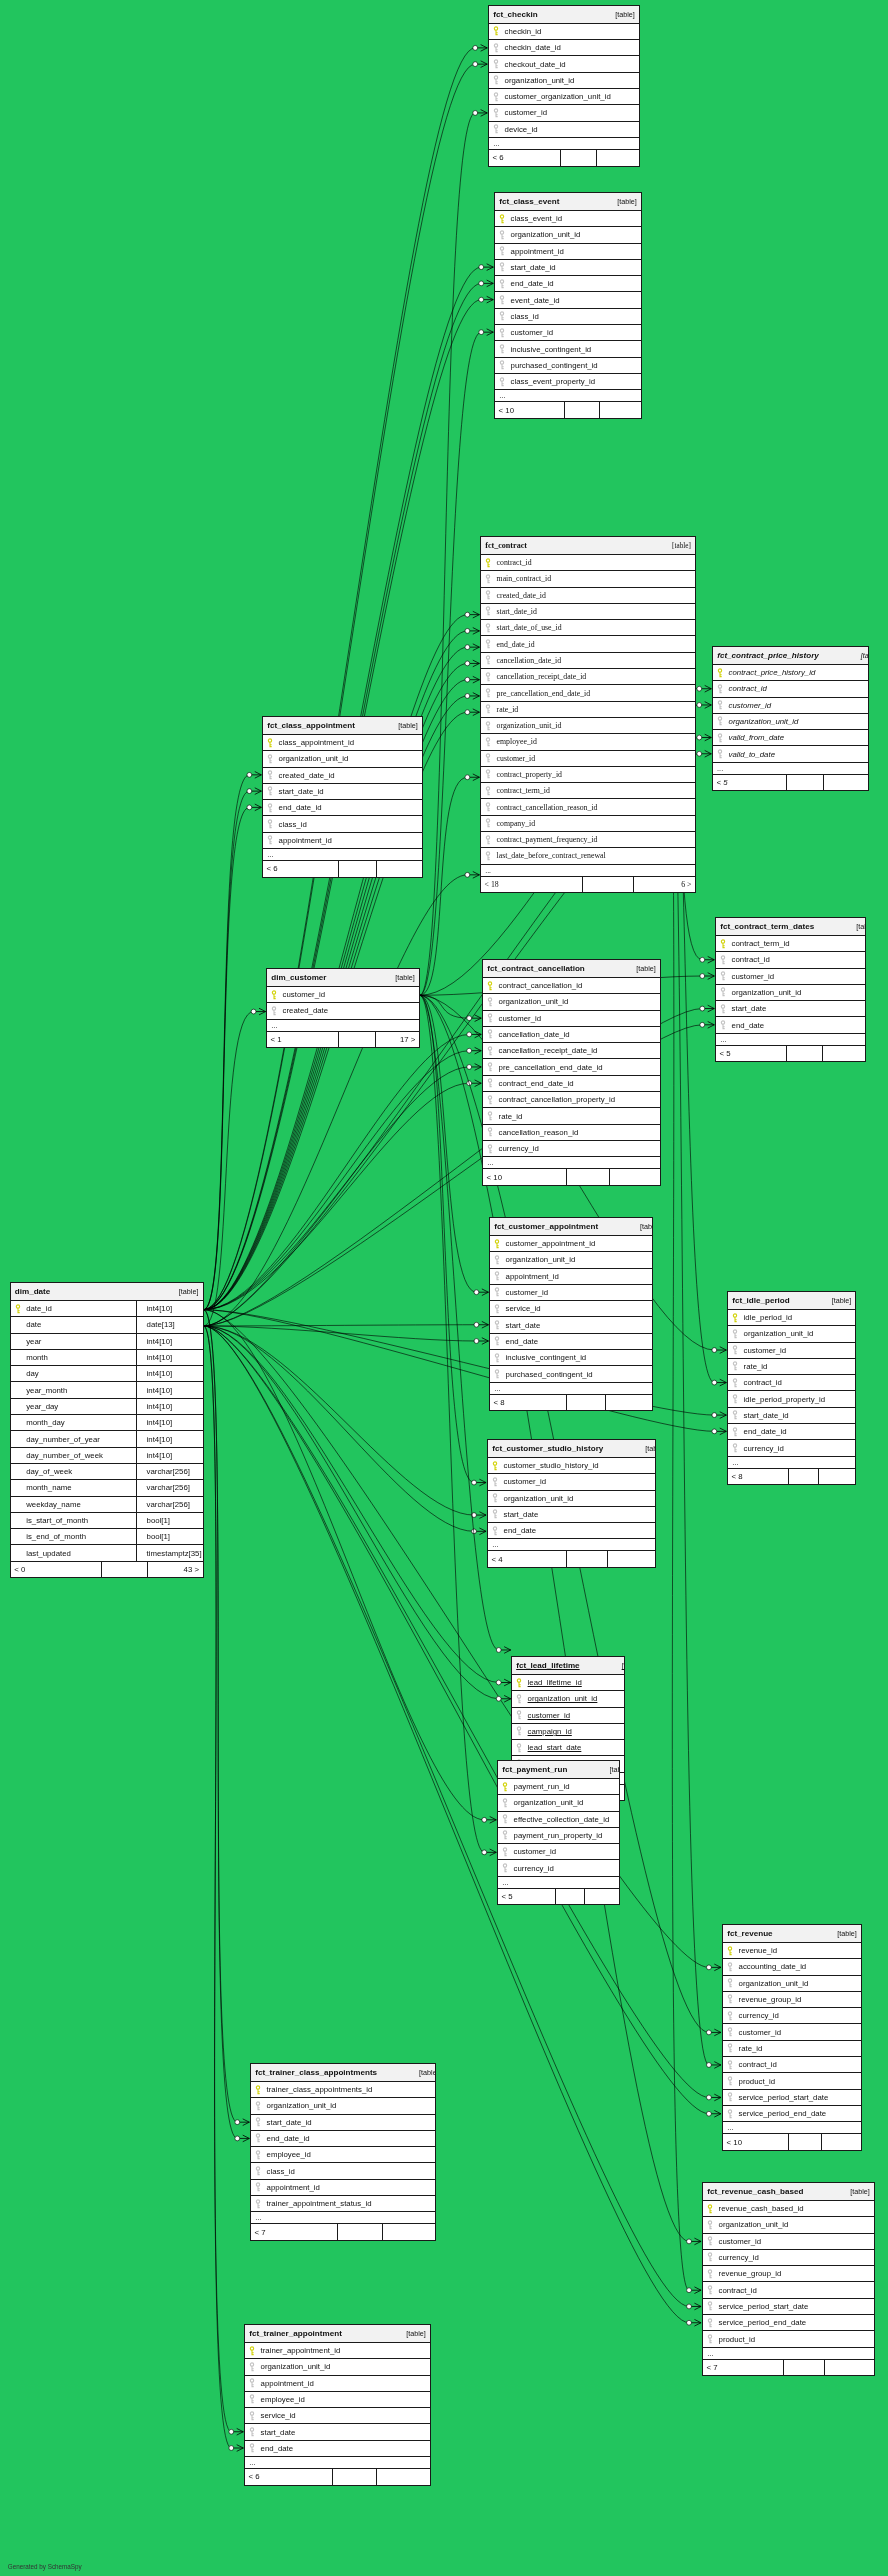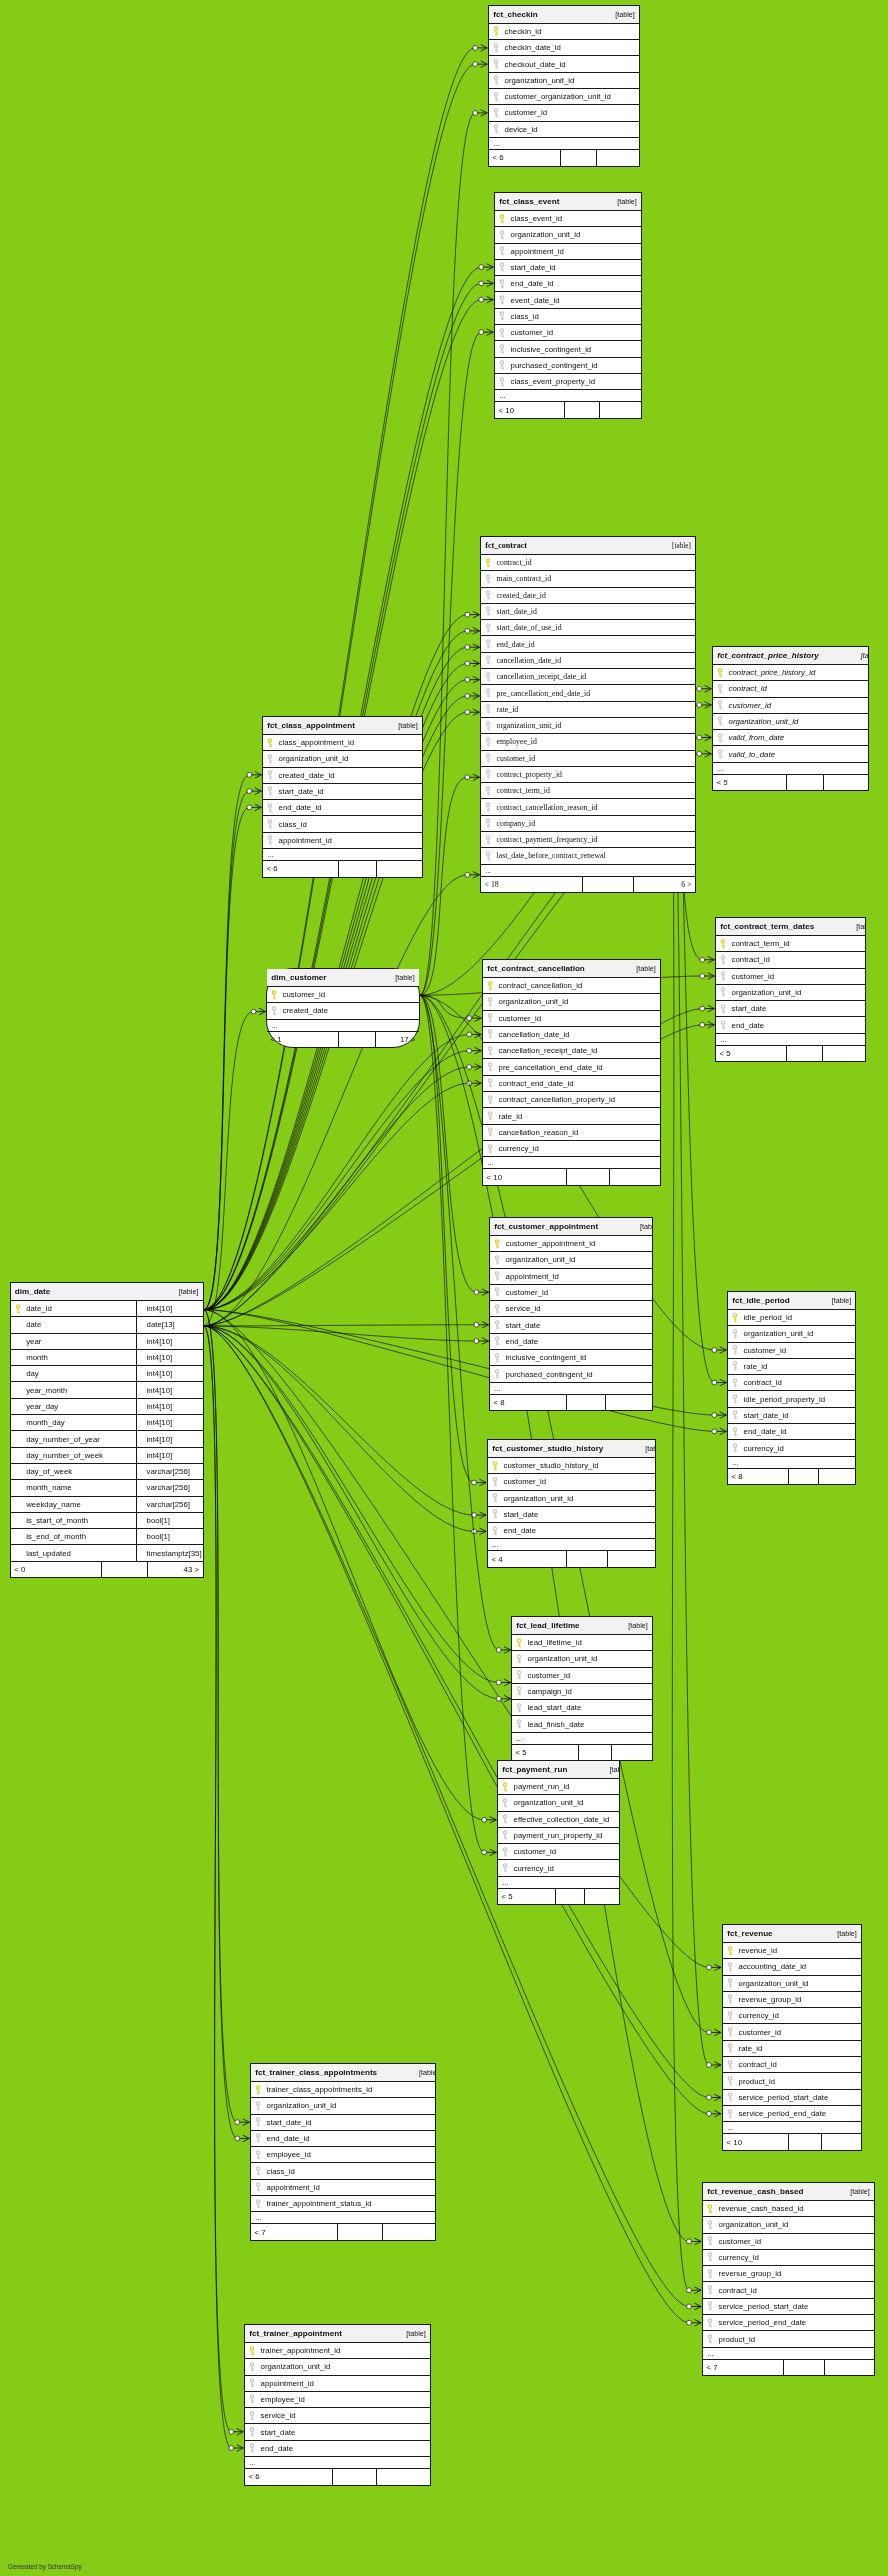--- a/index.html
+++ b/index.html
@@ -2,21 +2,21 @@
 <html style="font-size:9.6px"><head>
 <meta charset="utf-8">
 <style>
   * { box-sizing: border-box; margin: 0; padding: 0; }
   html, body { background: #ffffff; }
   #diagram {
     position: relative;
     width: 889px;
     height: 2576px;
     font-family: "Liberation Sans", sans-serif;
-    background: #84cc16;
+    background: #22c55e;
     overflow: hidden;
   }
   #rel-svg { position: absolute; left: 0; top: 0; z-index: 0; }
   .table-box {
     position: absolute;
     background: #ffffff;
     border: 0.6px solid #1a1a1a;
     z-index: 1;
     font-size: 7.8px;
     color: #111;
@@ -776,21 +776,21 @@
         </span>
         <span class="col-name">appointment_id</span>
       </div>
       <div class="t-ell">...</div>
       <div class="t-foot">
         <span class="fc fc-l">&lt; 6</span>
         <span class="fc fc-m"></span>
         <span class="fc fc-r"></span>
       </div>
     </div>
-    <div class="table-box" style="left: 266px; top: 968px; width: 154px; border-radius: 27px;">
+    <div class="table-box" style="left: 266px; top: 968px; width: 154px;">
       <div class="t-head">
         <span class="t-title">dim_customer</span>
         <span class="t-badge">[table]</span>
       </div>
       <div class="t-row">
         <span class="key-slot">
           <svg width="6" height="10.2" viewBox="0 0 10 17">
             <circle cx="5" cy="4.3" r="2.8" fill="none" stroke="#d2d20a" stroke-width="1.8"></circle>
             <path d="M5 7.2 V15.6 M5 11.4 H7.8 M5 14.4 H7.8" fill="none" stroke="#d2d20a" stroke-width="1.8"></path>
           </svg>
@@ -1322,21 +1322,21 @@
         </span>
         <span class="col-name">end_date</span>
       </div>
       <div class="t-ell">...</div>
       <div class="t-foot">
         <span class="fc fc-l">&lt; 4</span>
         <span class="fc fc-m"></span>
         <span class="fc fc-r"></span>
       </div>
     </div>
-    <div class="table-box" style="left: 511px; top: 1616px; width: 142px;">
+    <div class="table-box" style="left: 511px; top: 1656px; width: 114px; text-decoration: underline;">
       <div class="t-head">
         <span class="t-title">fct_lead_lifetime</span>
         <span class="t-badge">[table]</span>
       </div>
       <div class="t-row">
         <span class="key-slot">
           <svg width="6" height="10.2" viewBox="0 0 10 17">
             <circle cx="5" cy="4.3" r="2.8" fill="none" stroke="#d2d20a" stroke-width="1.8"></circle>
             <path d="M5 7.2 V15.6 M5 11.4 H7.8 M5 14.4 H7.8" fill="none" stroke="#d2d20a" stroke-width="1.8"></path>
           </svg>

